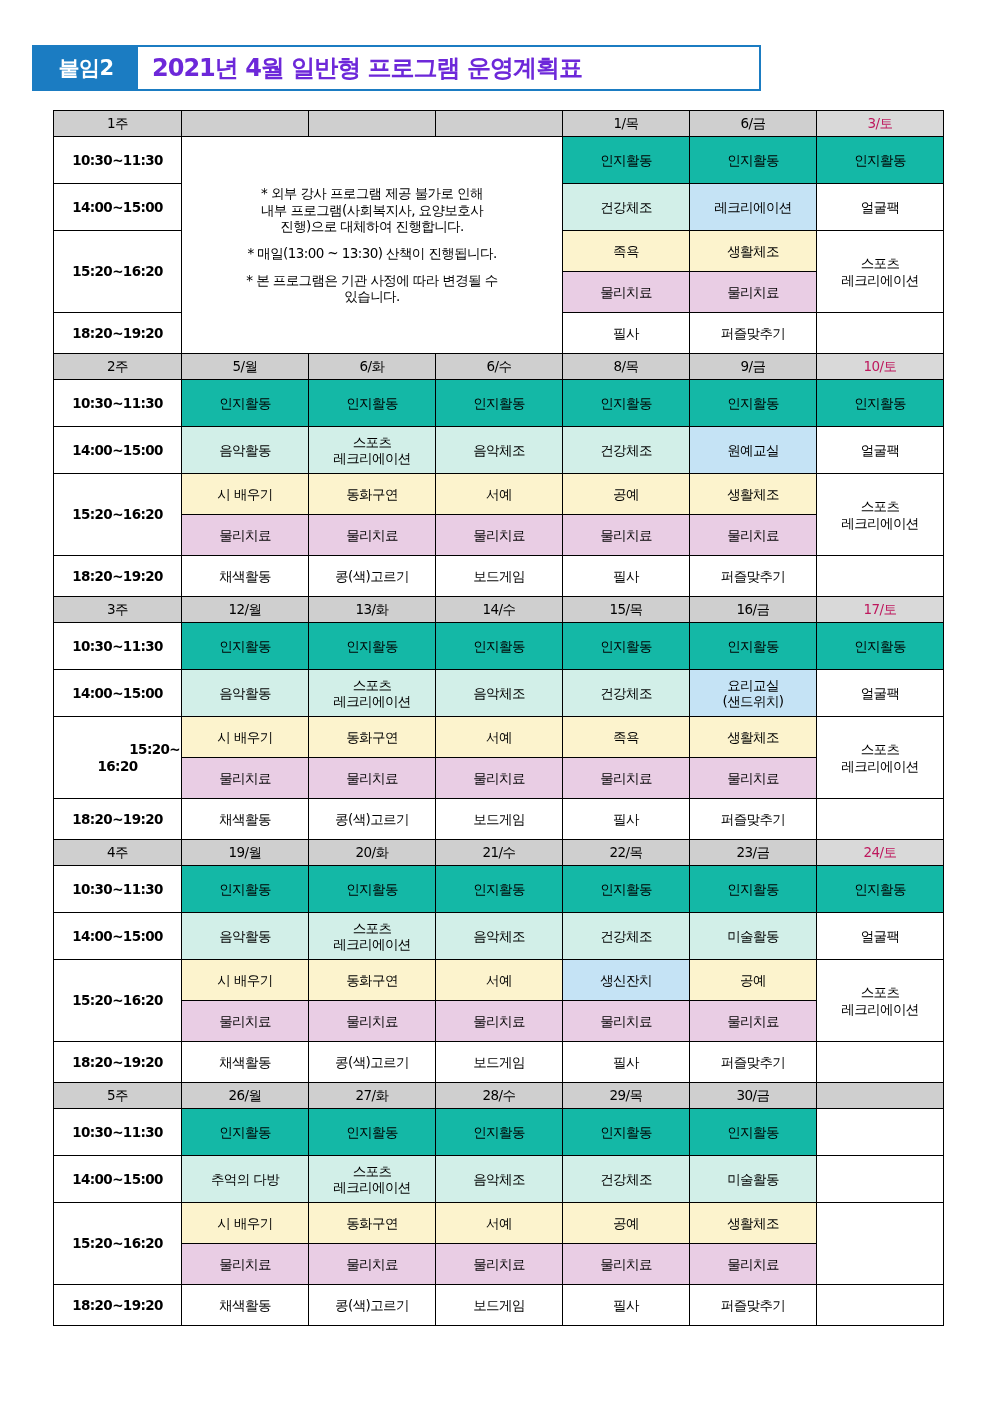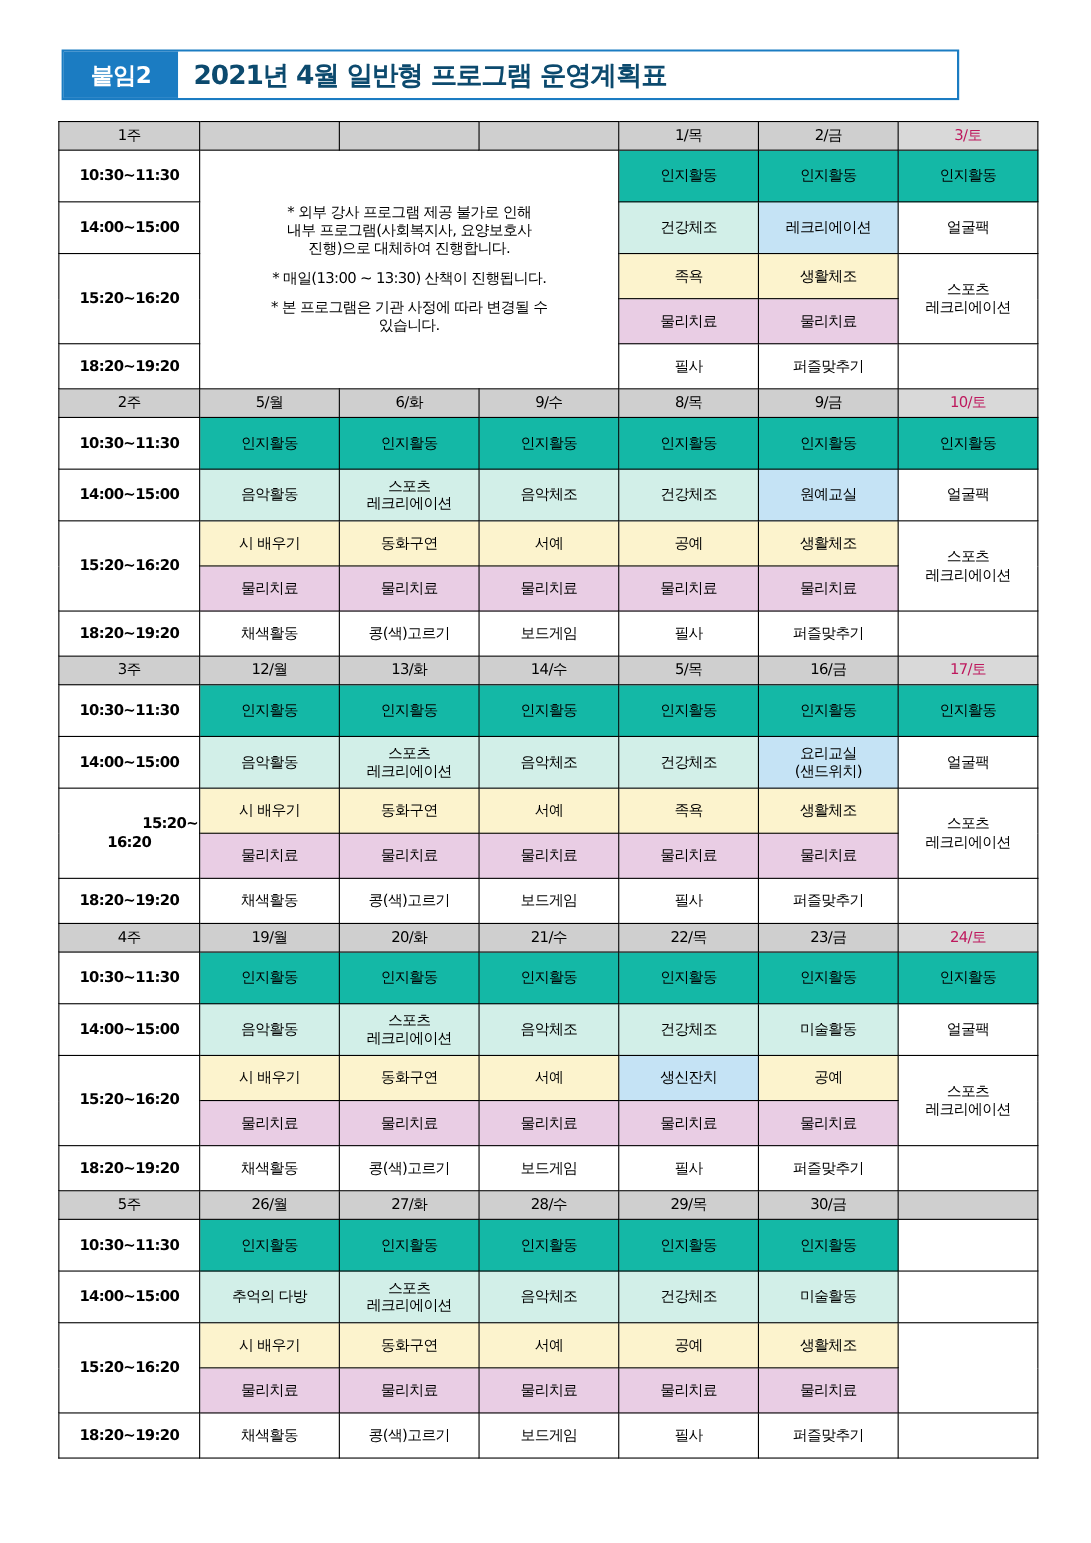--- a/index.html
+++ b/index.html
@@ -12,23 +12,23 @@
     height: 1403px;
     font-family: "DejaVu Sans", "Liberation Sans", sans-serif;
     color: #000000;
     position: relative;
     overflow: hidden;
   }
 
   
   #header-bar {
     position: absolute;
-    left: 56px;
+    left: 32px;
     top: 45px;
-    width: 816px;
+    width: 729px;
     height: 46px;
     display: flex;
     align-items: stretch;
     border: 2px solid #1b7cc2;
     box-sizing: border-box;
   }
   #attachment-badge {
     width: 104px;
     background: #1b7cc2;
     color: #ffffff;
@@ -36,21 +36,21 @@
     font-weight: bold;
     display: flex;
     align-items: center;
     justify-content: center;
     letter-spacing: -0.5px;
     flex: none;
   }
   #doc-title {
     flex: 1;
     background: #ffffff;
-    color: #0c4a6e;
+    color: #6d28d9;
     font-size: 24px;
     font-weight: bold;
     display: flex;
     align-items: center;
     padding-left: 14px;
     letter-spacing: -1px;
     box-sizing: border-box;
   }
 
   
@@ -160,21 +160,21 @@
       <col class="day-col">
       <col class="day-col">
   </colgroup>
   <tbody id="table-body">
       <tr class="week-header">
         <td class="">1주</td>
         <td class="blank-head"></td>
         <td class="blank-head"></td>
         <td class="blank-head"></td>
         <td class="">1/목</td>
-        <td class="">2/금</td>
+        <td class="">6/금</td>
         <td class="saturday">3/토</td>
       </tr>
       <tr class="row-h1">
         <td class="time-cell">10:30~11:30</td>
         <td class="note-cell" rowspan="5" colspan="3">
           <span class="note-line">* 외부 강사 프로그램 제공 불가로 인해</span>
           <span class="note-line">내부 프로그램(사회복지사, 요양보호사</span>
           <span class="note-line">진행)으로 대체하여 진행합니다.</span>
           <span class="note-gap"></span>
           <span class="note-line">* 매일(13:00 ~ 13:30) 산책이 진행됩니다.</span>
@@ -208,21 +208,21 @@
       <tr class="row-h5 block-end">
         <td class="time-cell">18:20~19:20</td>
         <td class="c-white">필사</td>
         <td class="c-white">퍼즐맞추기</td>
         <td class="c-empty sat-cell"></td>
       </tr>
       <tr class="week-header">
         <td class="">2주</td>
         <td class="">5/월</td>
         <td class="">6/화</td>
-        <td class="">9/수</td>
+        <td class="">6/수</td>
         <td class="">8/목</td>
         <td class="">9/금</td>
         <td class="saturday">10/토</td>
       </tr>
       <tr class="row-h1">
         <td class="time-cell">10:30~11:30</td>
         <td class="c-orange">인지활동</td>
         <td class="c-orange">인지활동</td>
         <td class="c-orange">인지활동</td>
         <td class="c-orange">인지활동</td>
@@ -267,21 +267,21 @@
         <td class="c-white">보드게임</td>
         <td class="c-white">필사</td>
         <td class="c-white">퍼즐맞추기</td>
         <td class="c-empty sat-cell"></td>
       </tr>
       <tr class="week-header">
         <td class="">3주</td>
         <td class="">12/월</td>
         <td class="">13/화</td>
         <td class="">14/수</td>
-        <td class="">5/목</td>
+        <td class="">15/목</td>
         <td class="">16/금</td>
         <td class="saturday">17/토</td>
       </tr>
       <tr class="row-h1">
         <td class="time-cell">10:30~11:30</td>
         <td class="c-orange">인지활동</td>
         <td class="c-orange">인지활동</td>
         <td class="c-orange">인지활동</td>
         <td class="c-orange">인지활동</td>
         <td class="c-orange">인지활동</td>

